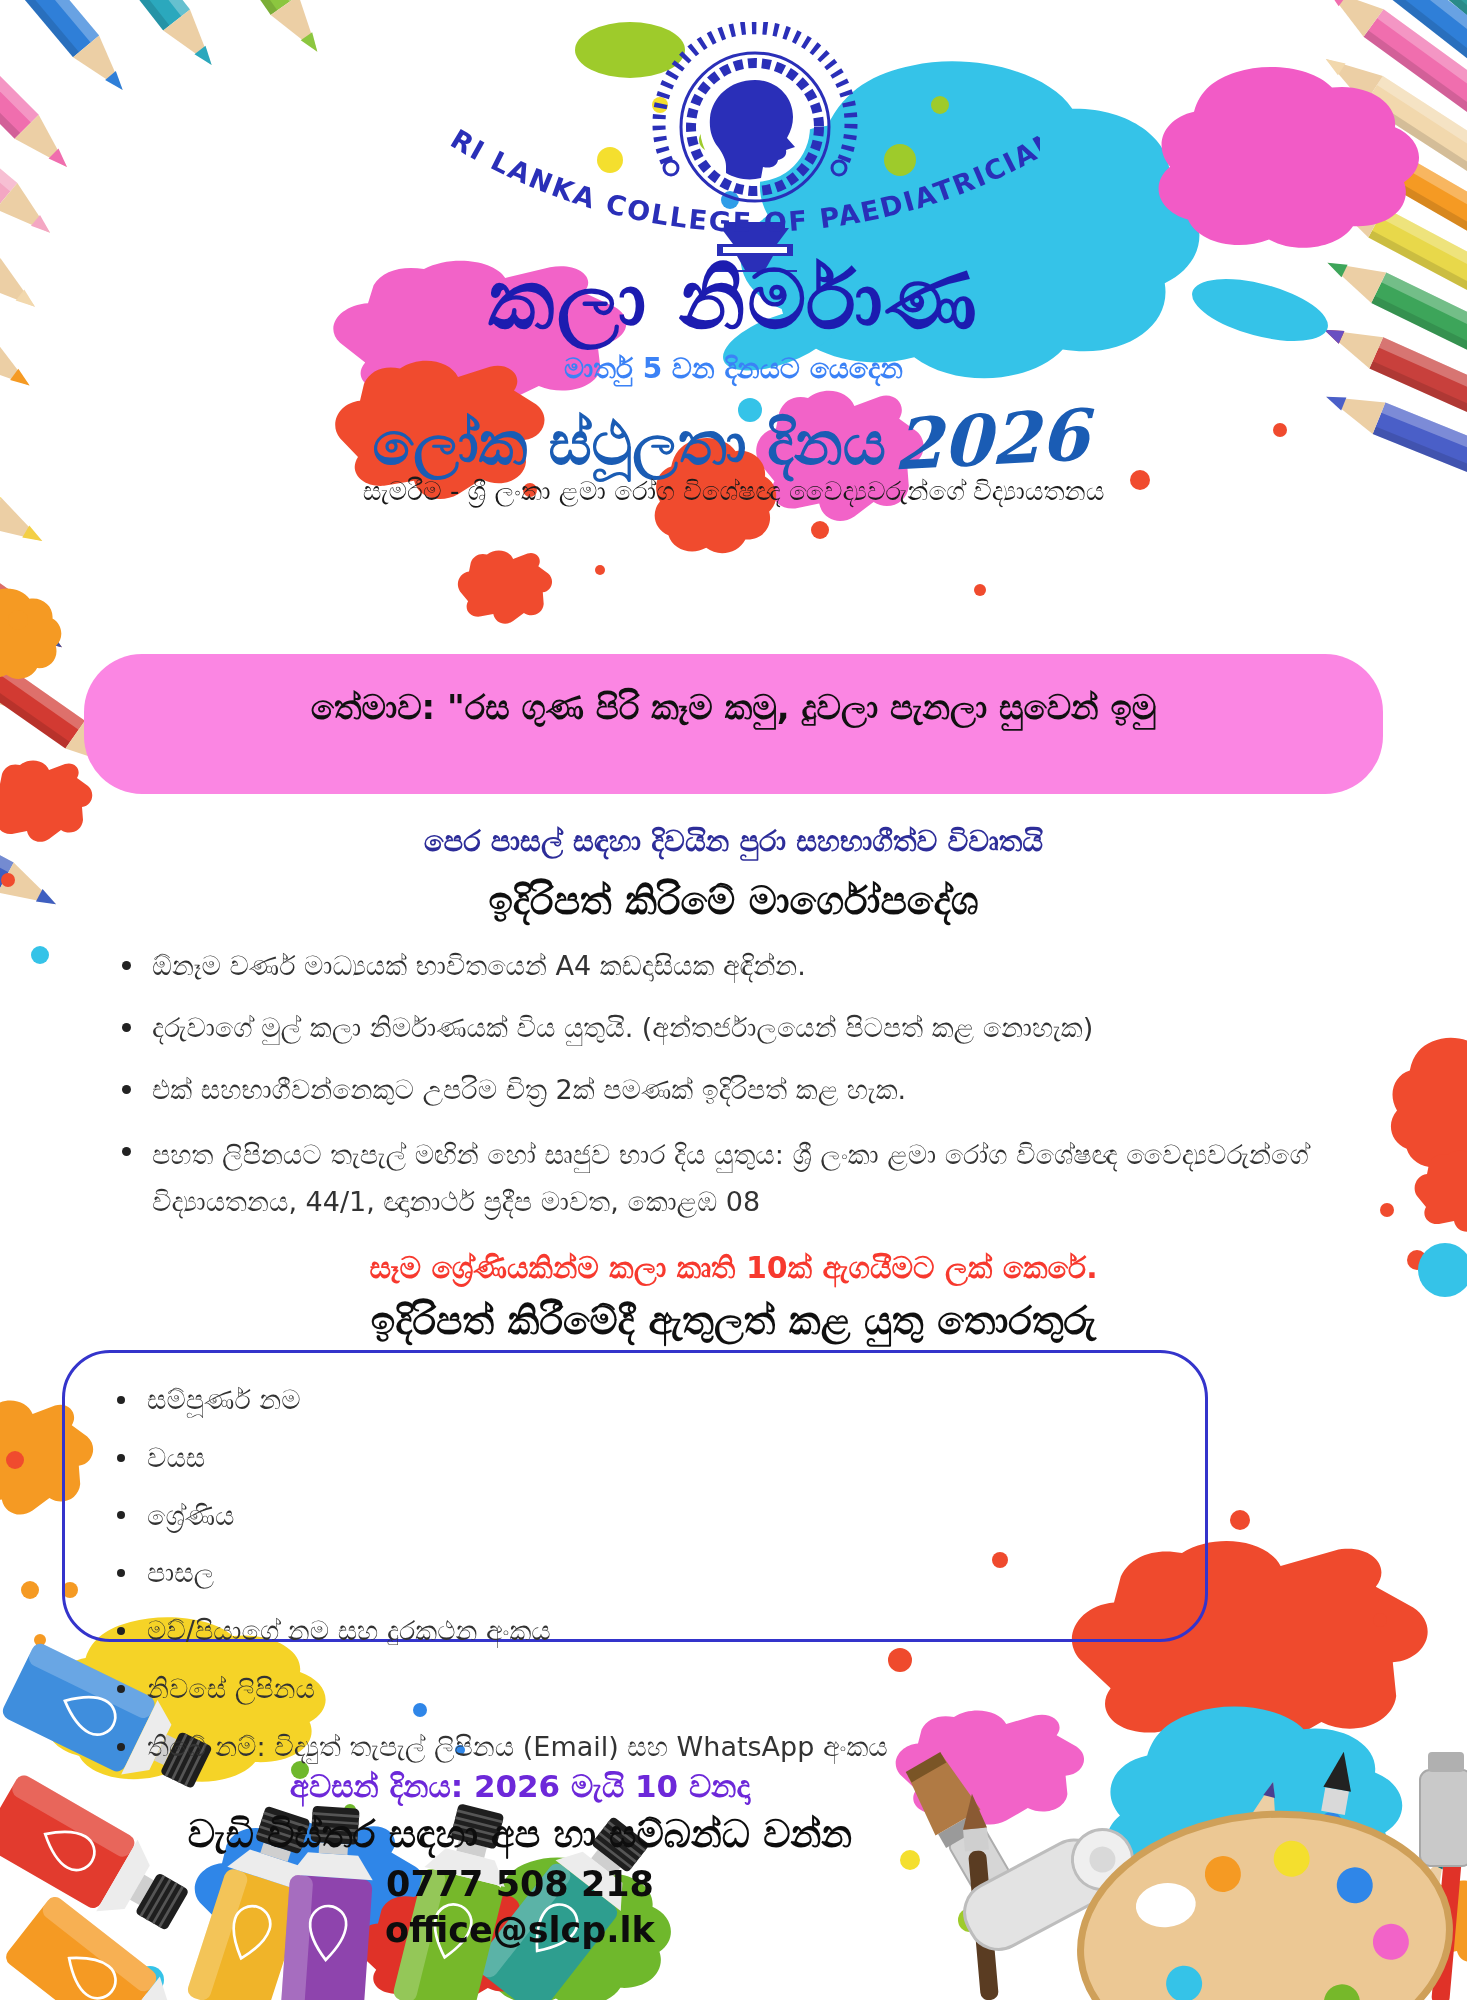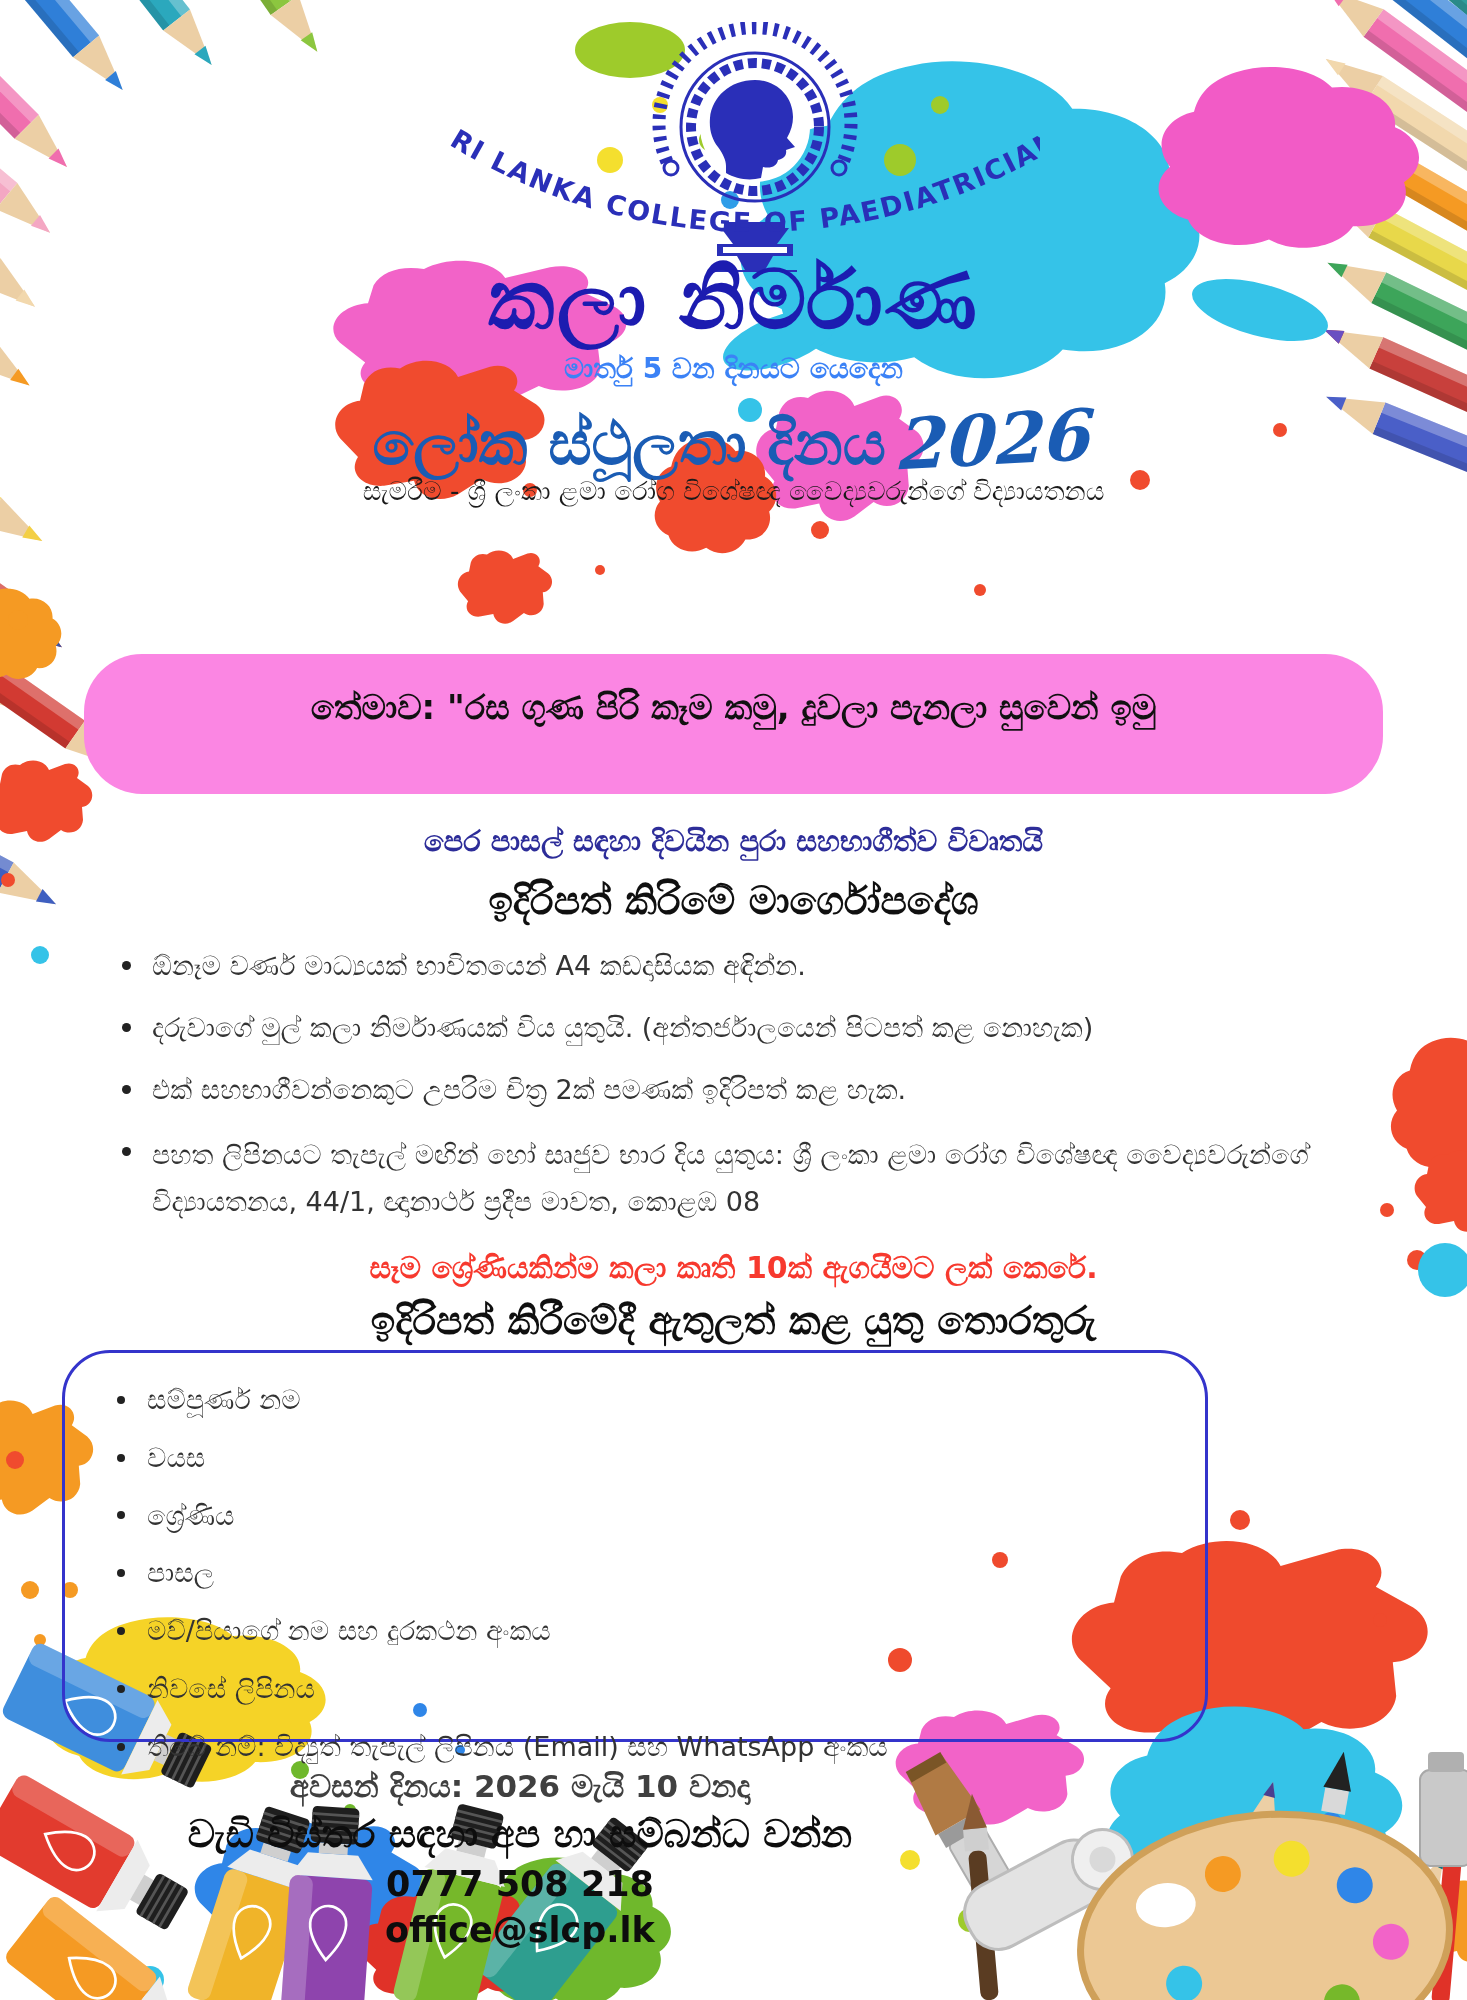--- a/index.html
+++ b/index.html
@@ -34,32 +34,32 @@
   .guidelines-list{top:944px;font-size:27px;color:#333;}
   .bullet-list li{position:relative;padding-left:40px;margin-bottom:19px;line-height:1.6;}
   .bullet-list li::before{
     content:"";position:absolute;left:10px;top:0.62em;width:9px;height:9px;border-radius:50%;background:#222;
   }
   .guidelines-list li:last-child{line-height:1.75;}
 
   .judging-line{top:1250px;font-size:30px;font-weight:700;color:#f7392e;}
 
   .info-box{
-    position:absolute;left:62px;top:1350px;width:1146px;height:392px;z-index:4;
+    position:absolute;left:62px;top:1350px;width:1146px;height:292px;z-index:4;
     border:3px solid #3434cb;border-radius:48px;box-sizing:border-box;background:transparent;
   }
   .info-list{position:absolute;left:40px;top:28px;width:1000px;margin:0;padding:0;list-style:none;
     font-size:27px;color:#333;text-align:left;}
   .info-list li{position:relative;padding-left:42px;margin-bottom:20px;line-height:1.4;}
   .info-list li::before{
     content:"";position:absolute;left:12px;top:0.55em;width:8px;height:8px;border-radius:50%;background:#222;
   }
 
   .footer-block{position:absolute;left:0;width:1040px;text-align:center;z-index:8;}
-  .deadline{top:1768px;font-size:31px;font-weight:700;color:#404040;}
+  .deadline{top:1768px;font-size:31px;font-weight:700;color:#6d28d9;}
   .contact-line{top:1812px;font-size:38px;font-weight:700;color:#0d0d0d;}
   .phone{top:1864px;font-size:35px;font-weight:700;color:#0d0d0d;}
   .email{top:1910px;font-size:35px;font-weight:700;color:#0d0d0d;}
 </style>
 </head>
 <body>
 
 <div class="poster">
 
   <svg width="0" height="0" style="position:absolute" aria-hidden="true">

